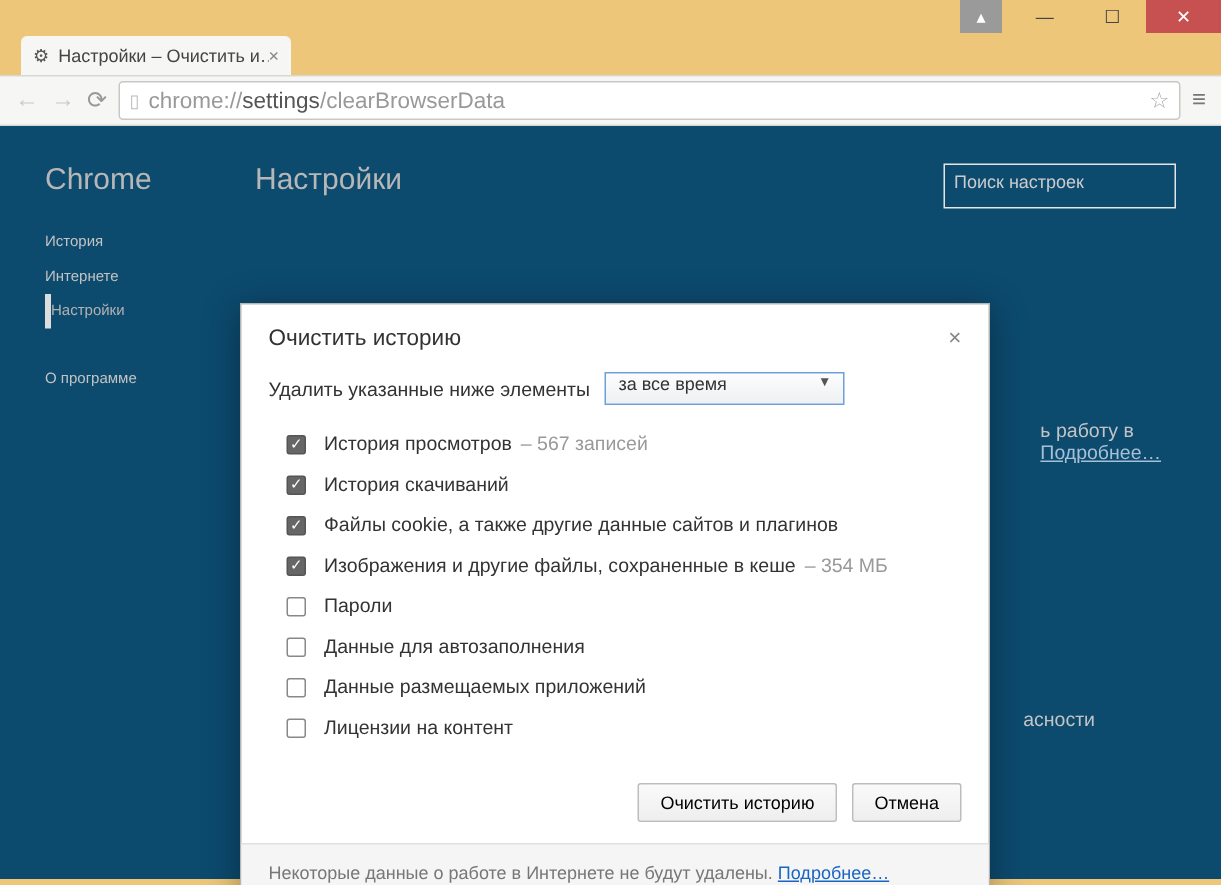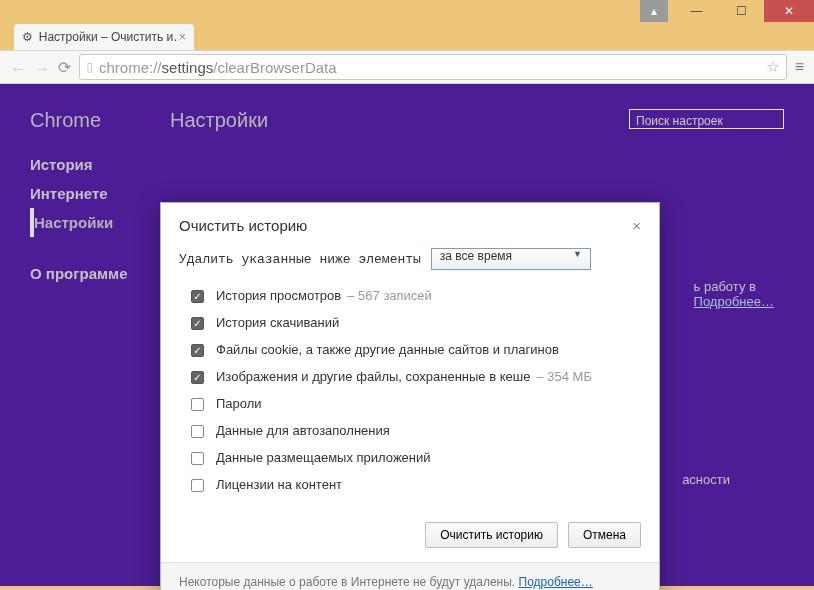--- a/index.html
+++ b/index.html
@@ -24,43 +24,43 @@
   .toolbar { background: #f6f6f5; height: 34px; border-bottom: 1px solid #d7d7d3; border-top: 1px solid #d7d7d3; display: flex; align-items: center; padding: 0 10px; gap: 8px; }
   .nav-icon { color: #999; font-size: 16px; }
   .nav-icon.dis { color: #c9c9c9; }
   .omnibox { flex: 1; height: 26px; border: 1px solid #c9c8c5; border-radius: 3px; background: #fff; display: flex; align-items: center; padding: 0 6px; font-size: 15px; color: #999; }
   .omnibox .page-ic { color: #bbb; margin-right: 6px; font-size: 12px; }
   .omnibox .url-dark { color: #555; }
   .omnibox .star { margin-left: auto; color: #aaa; font-size: 15px; }
   .menu-icon { color: #777; font-size: 16px; }
 
   
-  .content { background: #4c1d95; height: 502px; position: relative; padding: 25px 30px; }
+  .content { background: #0c4a6e; height: 502px; position: relative; padding: 25px 30px; }
   .bg-sidebar { width: 130px; float: left; }
   .bg-sidebar h1 { font-size: 20px; font-weight: 400; color: #b7b7b7; margin-bottom: 18px; }
-  .bg-sidebar .nav-item { font-size: 15px; color: #c3c3c3; padding: 6px 0; font-weight: bold; }
+  .bg-sidebar .nav-item { font-size: 10px; color: #c3c3c3; padding: 6px 0; }
   .bg-sidebar .nav-item.sel { color: #b2b2b2; border-left: 4px solid #ddd; padding-left: 0; }
   .bg-sidebar .sep { height: 22px; }
   .bg-main { margin-left: 140px; }
   .bg-main h1 { font-size: 20px; font-weight: 400; color: #b7b7b7; }
-  .bg-search { position: absolute; top: 25px; right: 30px; width: 155px; height: 20px; border: 1px solid #e5e5e5; color: #ccc; font-size: 12px; padding: 4px 6px; }
+  .bg-search { position: absolute; top: 25px; right: 30px; width: 155px; height: 30px; border: 1px solid #e5e5e5; color: #ccc; font-size: 12px; padding: 4px 6px; }
   .bg-p1 { position: absolute; top: 195px; right: 40px; font-size: 13px; color: #c4c4c4; }
   .bg-p1 a { color: #a6c0d6; text-decoration: underline; }
   .bg-p2 { position: absolute; top: 342px; right: 84px; font-size: 13px; color: #c4c4c4; margin-top: 46px; }
   .bg-line { position: absolute; left: 186px; right: 28px; font-size: 13px; color: #c4c4c4; display: flex; align-items: center; gap: 10px; }
   .bg-line .cb { width: 13px; height: 13px; border: 1px solid #ddd; display: inline-block; }
   .bg-line .cb.on::after { content: "✓"; font-size: 10px; color: #ccc; position: relative; top: -3px; left: 1px; }
 
   
   .modal { position: absolute; top: 118px; left: 160px; width: 500px; background: #fff; border: 1px solid #b5b5b5; box-shadow: 0 4px 22px rgba(0,0,0,0.35); }
   .modal-head { padding: 14px 18px 10px; font-size: 15px; color: #333; display: flex; }
   .modal-close { margin-left: auto; color: #888; font-size: 15px; cursor: pointer; }
   .modal-body { padding: 4px 18px 14px; }
   .del-row { display: flex; align-items: center; margin-bottom: 12px; font-size: 13px; }
-  .del-row label { margin-right: 10px; font-family: Liberation Mono, monospace; }
+  .del-row label { margin-right: 10px; }
   .select { border: 1px solid #6f9fd8; background: linear-gradient(#fdfdfd,#eef0f2); height: 22px; width: 160px; display: flex; align-items: flex-start; padding: 0 8px; font-size: 12px; position: relative; }
   .select .caret { margin-left: auto; font-size: 9px; color: #555; }
   .opts { list-style: none; }
   .opts li { display: flex; align-items: flex-end; padding: 6px 0 6px 12px; font-size: 13px; color: #333; }
   .opts li .hint { color: #999; margin-left: 6px; }
   .cbx { width: 13px; height: 13px; border: 1px solid #888; border-radius: 2px; margin-right: 12px; display: inline-flex; align-items: center; justify-content: center; background: #fff; }
   .cbx.checked { background: #666; border-color: #555; }
   .cbx.checked::after { content: "✓"; color: #fff; font-size: 10px; line-height: 10px; }
   .modal-actions { padding: 10px 18px 14px; display: flex; justify-content: flex-end; gap: 10px; }
   .btn { border: 1px solid #bdbdbd; background: linear-gradient(#fafafa,#eee); padding: 5px 14px; font-size: 12px; border-radius: 2px; cursor: pointer; }

